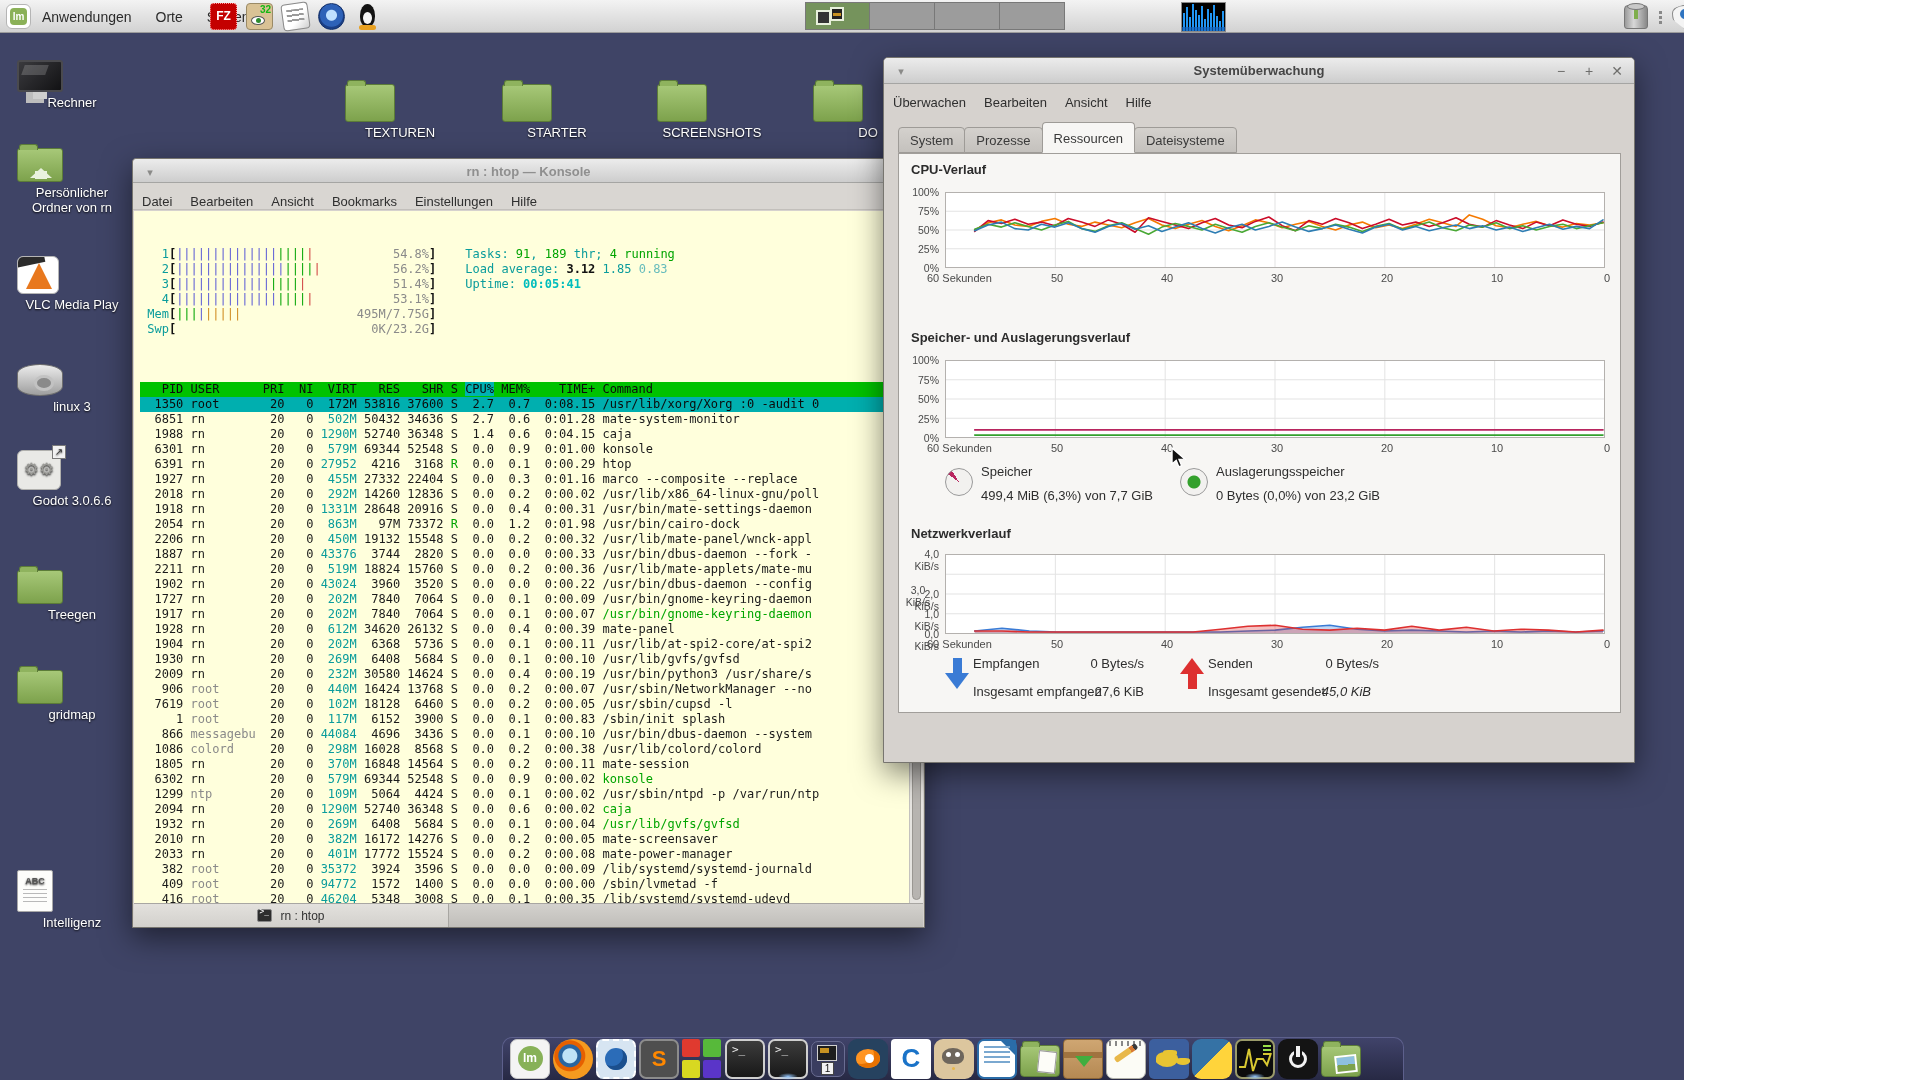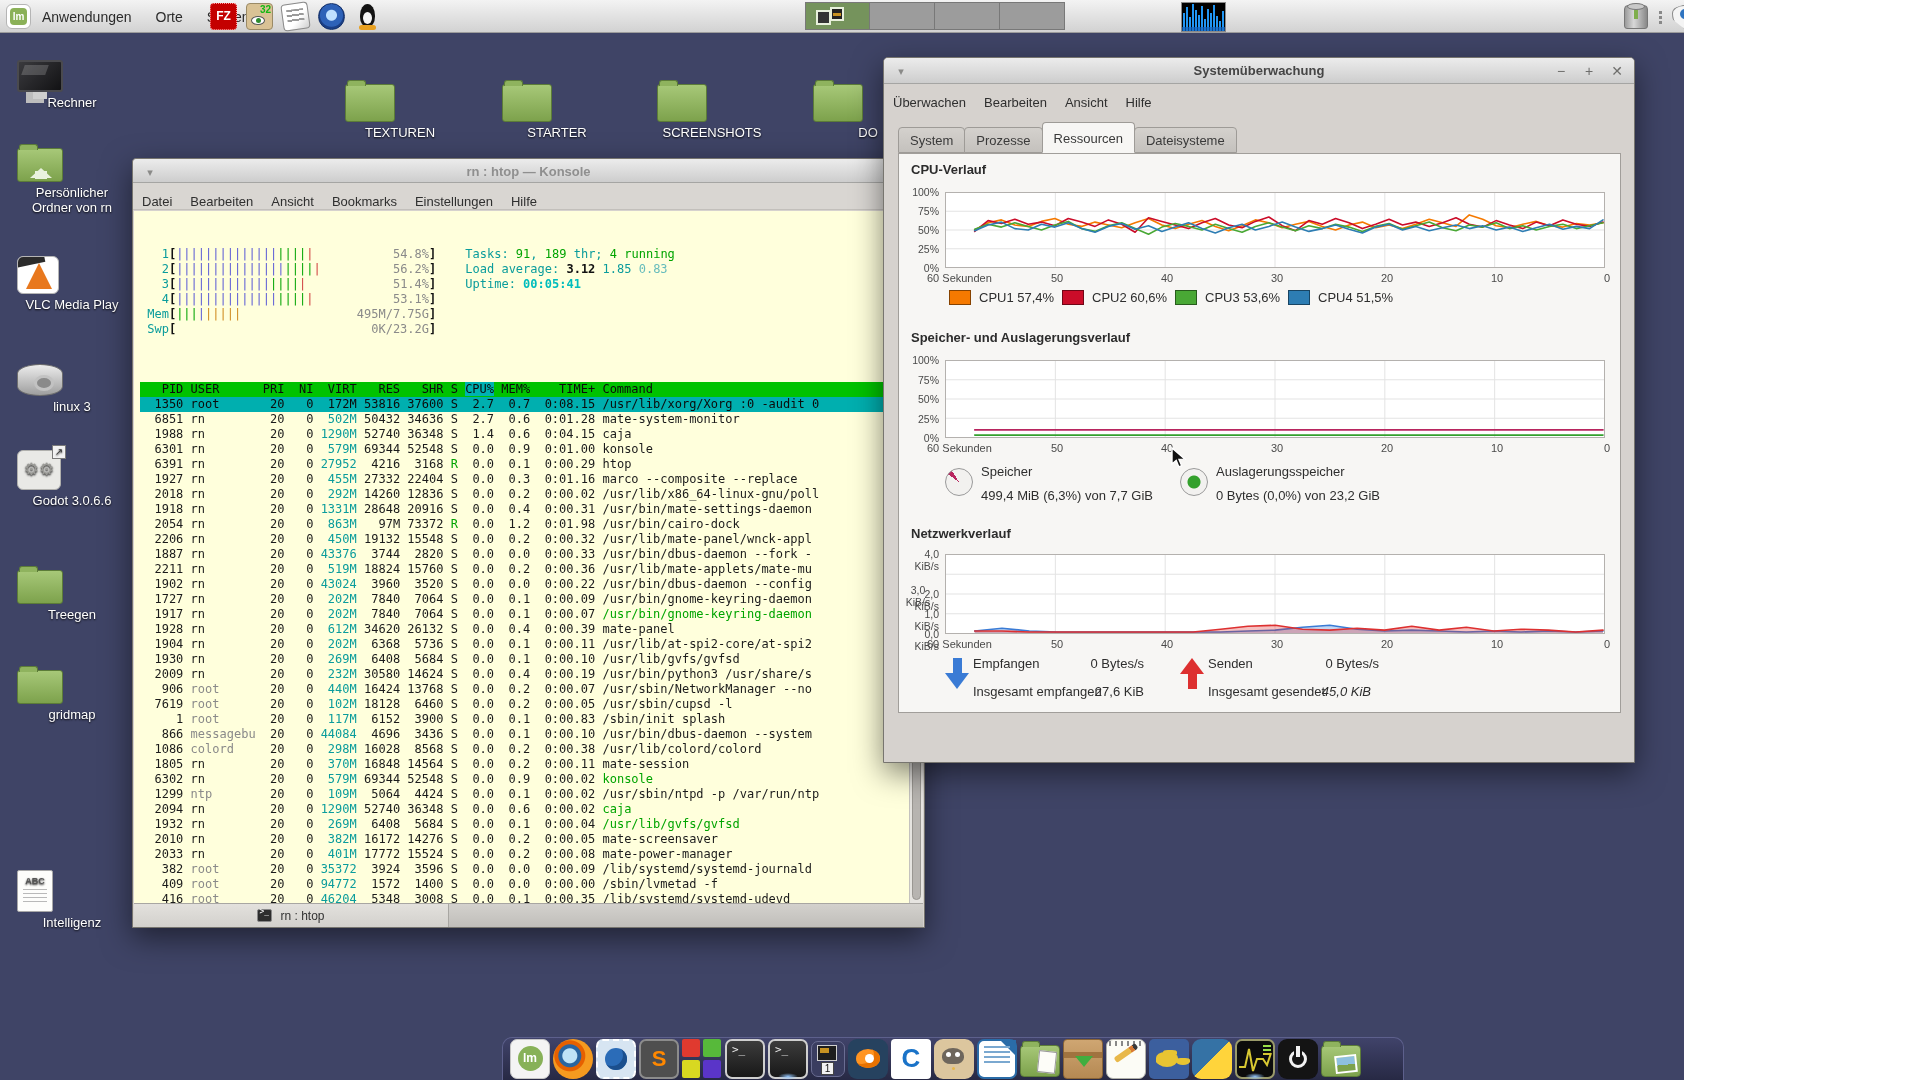--- a/index.html
+++ b/index.html
@@ -429,38 +429,20 @@
           <div class="ylab" style="left: -48px; top: 51px;">25%</div>
           <div class="ylab" style="left: -48px; top: 70px;">0%</div>
           <div class="xlab" style="left: -18px; top: 80px;">60 Sekunden</div>
           <div class="xlab" style="left: 100px; width: 24px; text-align: center; top: 80px;">50</div>
           <div class="xlab" style="left: 210px; width: 24px; text-align: center; top: 80px;">40</div>
           <div class="xlab" style="left: 320px; width: 24px; text-align: center; top: 80px;">30</div>
           <div class="xlab" style="left: 430px; width: 24px; text-align: center; top: 80px;">20</div>
           <div class="xlab" style="left: 540px; width: 24px; text-align: center; top: 80px;">10</div>
           <div class="xlab" style="left: 650px; width: 24px; text-align: center; top: 80px;">0</div>
         </div>
-      <div id="legend-cpu" style="position: absolute; left: 0px; top: 136px; width: 100%; height: 22px;">
-          <div class="legend-item" style="left: 50px; top: 0px;">
-            <span class="swatch" style="background: rgb(245, 121, 0);"></span>
-            <span>CPU1 57,4%</span>
-          </div>
-          <div class="legend-item" style="left: 163px; top: 0px;">
-            <span class="swatch" style="background: rgb(203, 12, 41);"></span>
-            <span>CPU2 60,6%</span>
-          </div>
-          <div class="legend-item" style="left: 276px; top: 0px;">
-            <span class="swatch" style="background: rgb(73, 168, 53);"></span>
-            <span>CPU3 53,6%</span>
-          </div>
-          <div class="legend-item" style="left: 389px; top: 0px;">
-            <span class="swatch" style="background: rgb(45, 125, 179);"></span>
-            <span>CPU4 51,5%</span>
-          </div>
-        </div>
 
       <div class="sec-title" style="top:176px">Speicher- und Auslagerungsverlauf</div>
       <div class="chartwrap" id="cw-mem" style="top:206px">
           <svg id="svg-mem" width="660" height="78">
             <rect x="0" y="0" width="660" height="78" fill="#ffffff"></rect>
             <line x1="0" y1="0.5" x2="660" y2="0.5" stroke="#e3e3e3" stroke-width="1"></line>
             <line x1="0" y1="19.75" x2="660" y2="19.75" stroke="#e3e3e3" stroke-width="1"></line>
             <line x1="0" y1="39" x2="660" y2="39" stroke="#e3e3e3" stroke-width="1"></line>
             <line x1="0" y1="58.25" x2="660" y2="58.25" stroke="#e3e3e3" stroke-width="1"></line>
             <line x1="0" y1="77.5" x2="660" y2="77.5" stroke="#e3e3e3" stroke-width="1"></line>

